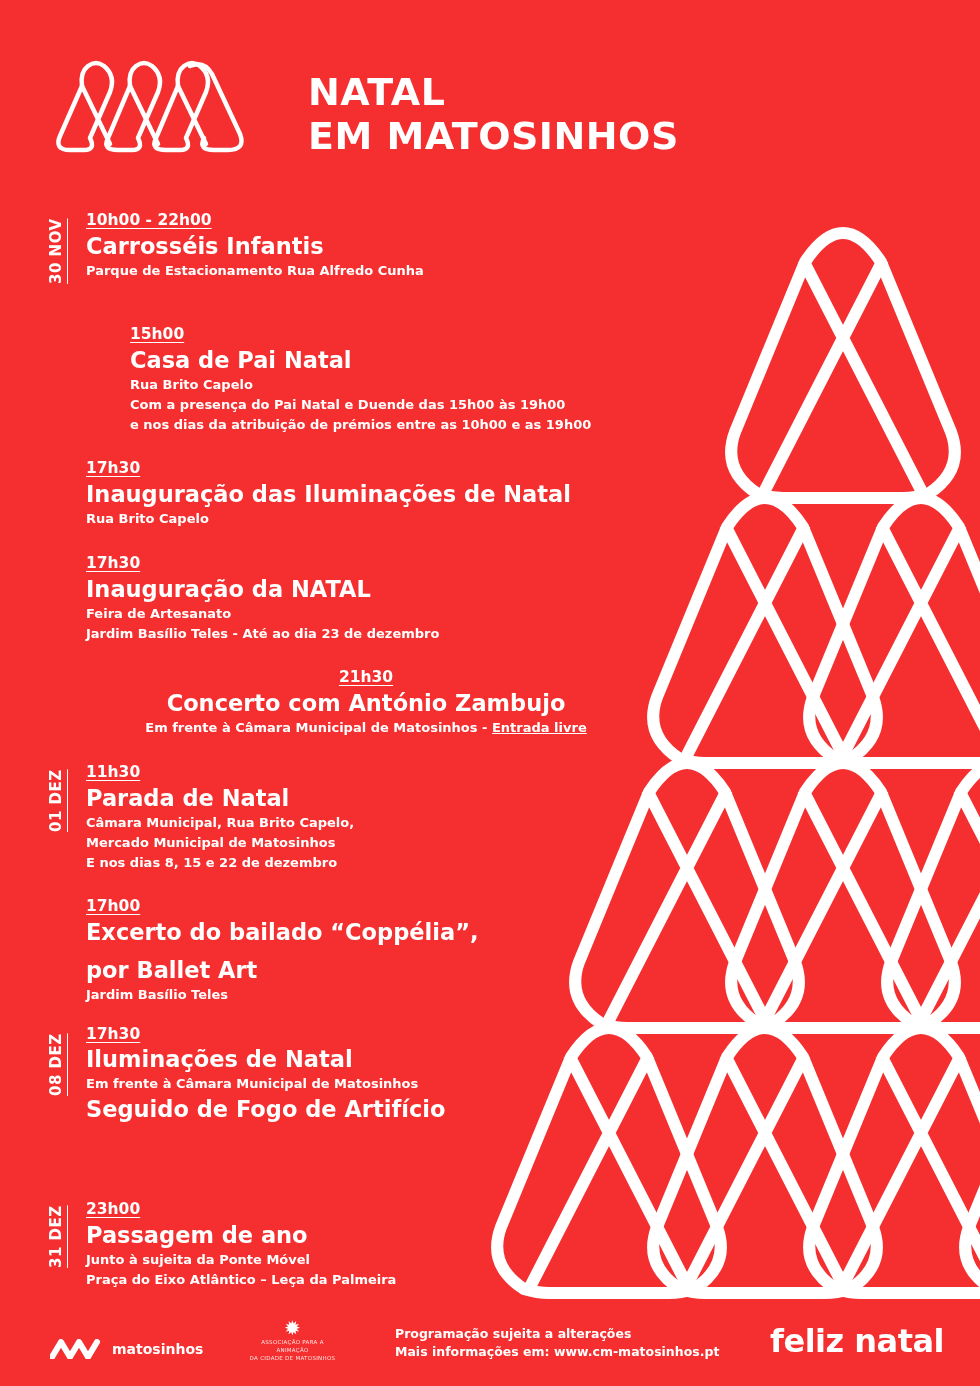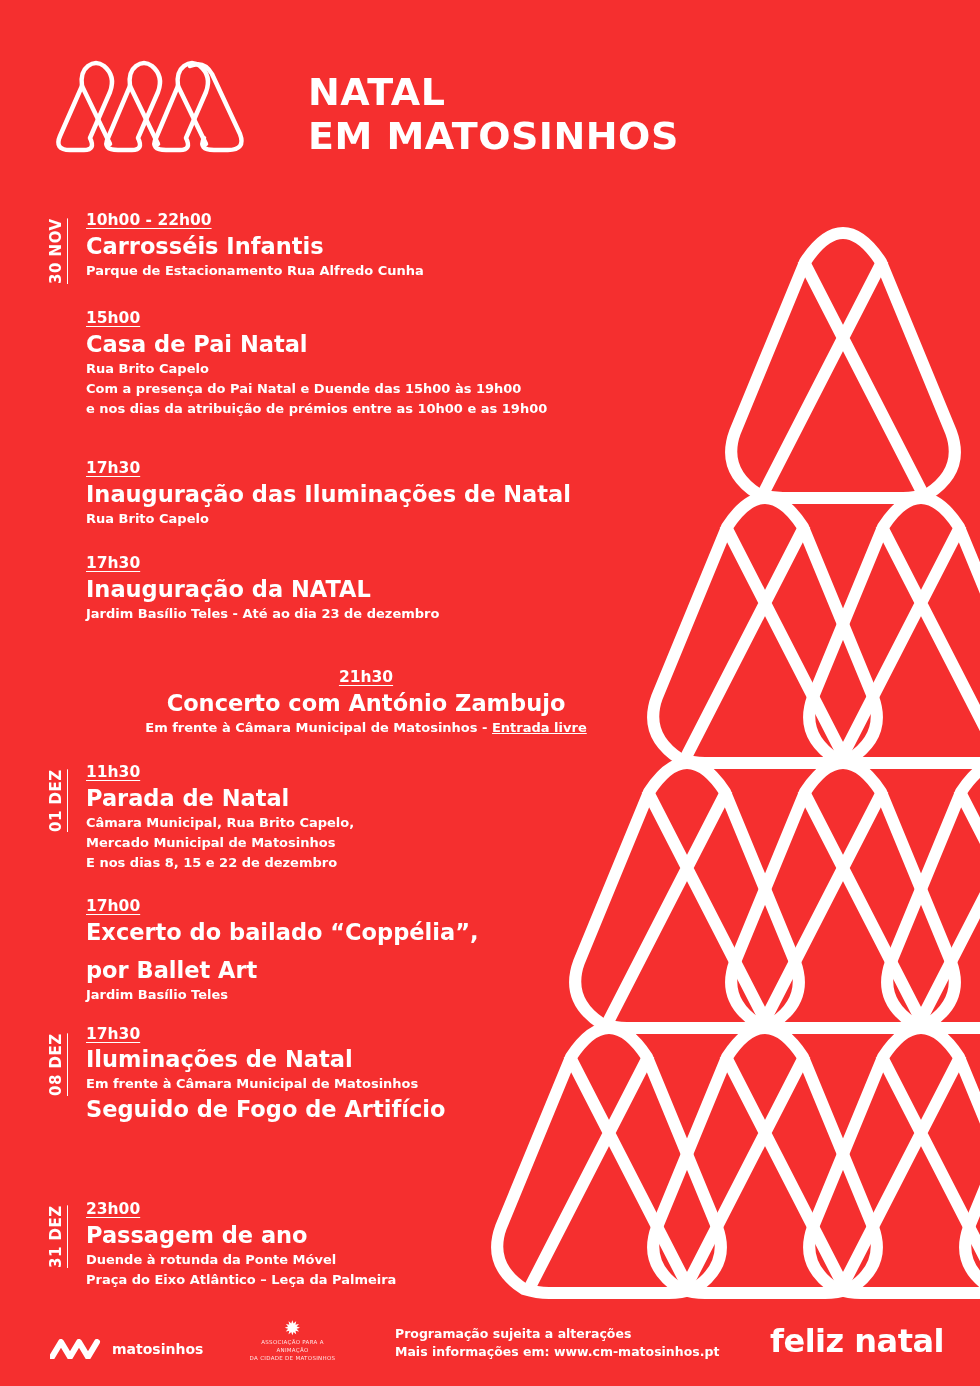--- a/index.html
+++ b/index.html
@@ -117,37 +117,38 @@
   <div class="date-label" style="top:766px; height:66px;">01 DEZ</div>
   <div class="date-label" style="top:1026px; height:70px;">08 DEZ</div>
   <div class="date-label" style="top:1200px; height:68px;">31 DEZ</div>
 
   <div class="event" style="top:210px;">
     <div class="time">10h00 - 22h00</div>
     <div class="title">Carrosséis Infantis</div>
     <div class="detail">Parque de Estacionamento Rua Alfredo Cunha</div>
   </div>
 
-  <div class="event" style="top:308px;">
+  <div class="event" style="top:324px;margin-left:44px;">
     <div class="time">15h00</div>
     <div class="title">Casa de Pai Natal</div>
     <div class="detail">Rua Brito Capelo</div>
     <div class="detail">Com a presença do Pai Natal e Duende das 15h00 às 19h00</div>
     <div class="detail">e nos dias da atribuição de prémios entre as 10h00 e as 19h00</div>
   </div>
 
   <div class="event" style="top:458px;">
     <div class="time">17h30</div>
     <div class="title">Inauguração das Iluminações de Natal</div>
     <div class="detail">Rua Brito Capelo</div>
   </div>
 
   <div class="event" style="top:553px;">
     <div class="time">17h30</div>
     <div class="title">Inauguração da NATAL</div>
+    <div class="detail">Feira de Artesanato</div>
     <div class="detail">Jardim Basílio Teles - Até ao dia 23 de dezembro</div>
   </div>
 
   <div class="event" style="top:667px;text-align:center;">
     <div class="time">21h30</div>
     <div class="title">Concerto com António Zambujo</div>
     <div class="detail"><span>Em frente à Câmara Municipal de Matosinhos - </span><span class="u">Entrada livre</span></div>
   </div>
 
   <div class="event" style="top:762px;">
@@ -168,21 +169,21 @@
   <div class="event" style="top:1024px;">
     <div class="time">17h30</div>
     <div class="title" style="margin-top:0">Iluminações de Natal</div>
     <div class="detail">Em frente à Câmara Municipal de Matosinhos</div>
     <div class="subtitle">Seguido de Fogo de Artifício</div>
   </div>
 
   <div class="event" style="top:1199px;">
     <div class="time">23h00</div>
     <div class="title">Passagem de ano</div>
-    <div class="detail">Duende à rotunda da Ponte Móvel</div>
+    <div class="detail">Junto à sujeita da Ponte Móvel</div>
     <div class="detail">Praça do Eixo Atlântico – Leça da Palmeira</div>
   </div>
 
   <div class="footer-brand">
     <svg viewBox="0 0 52 20">
       <path d="M2,18 L11,3 L20,18 L29,3 L38,18 L47,3" fill="none" stroke="#fff" stroke-width="6" stroke-linejoin="round" stroke-linecap="round"></path>
     </svg>
     <span>matosinhos</span>
   </div>
 

